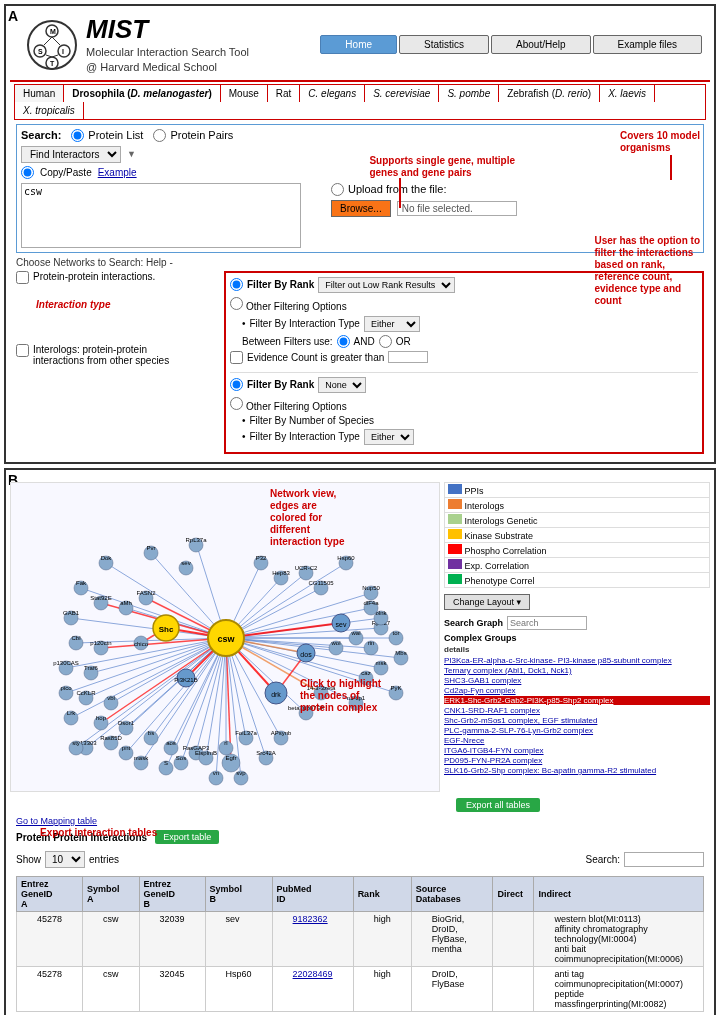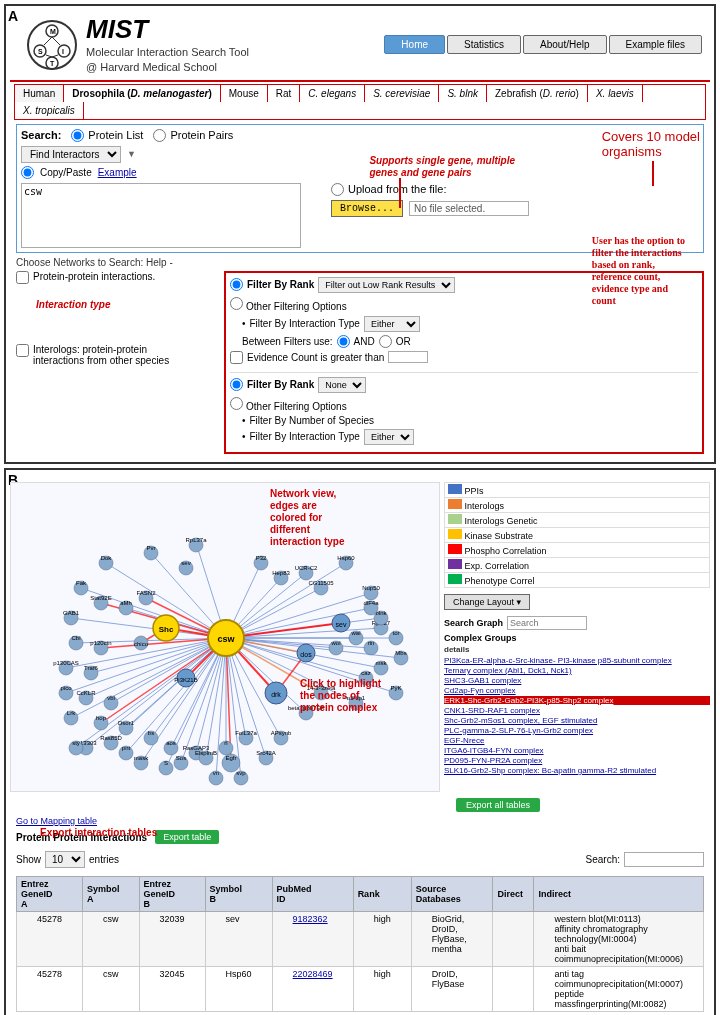--- a/index.html
+++ b/index.html
@@ -46,21 +46,21 @@
       font-size: 11px;
       color: #333;
       line-height: 1.4;
     }
     .nav-buttons {
       margin-left: auto;
       display: flex;
       gap: 2px;
     }
     .nav-btn {
-      padding: 3px 16px;
+      padding: 3px 24px;
       font-size: 10px;
       border: 1px solid #666;
       background: #e8e8e8;
       cursor: pointer;
       border-radius: 2px;
     }
     .nav-btn.active {
       background: #5b9bd5;
       color: #fff;
       border-color: #4a7fb5;
@@ -136,23 +136,22 @@
     }
     .browse-row {
       display: flex;
       align-items: center;
       gap: 6px;
     }
     .browse-btn {
       padding: 2px 8px;
       font-size: 10px;
       border: 1px solid #666;
-      background: #fde047;
+      background: #f97316;
       cursor: pointer;
-      font-family: Liberation Mono, monospace;
     }
     .file-info {
       font-size: 10px;
       color: #555;
       border: 1px solid #aaa;
       padding: 1px 4px;
       width: 120px;
     }
     
     
@@ -432,21 +431,21 @@
     </div>
   </div>
 
   <div class="organism-tabs">
     <div class="org-tab">Human</div>
     <div class="org-tab active-tab">Drosophila (<i>D. melanogaster</i>)</div>
     <div class="org-tab">Mouse</div>
     <div class="org-tab">Rat</div>
     <div class="org-tab"><i>C. elegans</i></div>
     <div class="org-tab"><i>S. cerevisiae</i></div>
-    <div class="org-tab"><i>S. blnk</i></div>
+    <div class="org-tab"><i>S. pombe</i></div>
     <div class="org-tab">Zebrafish (<i>D. rerio</i>)</div>
     <div class="org-tab"><i>X. laevis</i></div>
     <div class="org-tab"><i>X. tropicalis</i></div>
   </div>
 
   <div style="position:relative;">
 
     <div class="search-area">
       <div class="search-top">
         <span class="search-label">Search:</span>
@@ -479,26 +478,26 @@
           </div>
           <div class="browse-row">
             <button class="browse-btn">Browse...</button>
             <span class="file-info">No file selected.</span>
           </div>
         </div>
       </div>
     </div>
 
     <div style="position:absolute; top:30px; right:195px;">
-      <span style="color:#c00; font-weight:bold; font-size:10px;font-style:italic;">Supports single gene, multiple<br>genes and gene pairs</span>
+      <span style="color:#c00; font-weight:bold; font-size:10px;">Supports single gene, multiple<br>genes and gene pairs</span>
       <div style="border-left:2px solid #c00; height:30px; margin-left:30px;"></div>
     </div>
 
     <div style="position:absolute; top:5px; right:10px;">
-      <span style="color:#c00; font-weight:normal; font-size:13px;">Covers 10 model<br>organisms</span>
+      <span style="color:#c00; font-weight:bold; font-size:10px;">Covers 10 model<br>organisms</span>
       <div style="border-left:2px solid #c00; height:25px; margin-left:50px; margin-top:2px;"></div>
     </div>
 
     <div class="networks-section">
       <div class="networks-title">
         <span style="color:#333;">Choose Networks to Search: Help -</span>
       </div>
       <div class="networks-row">
 
         <div class="left-filters">
@@ -575,21 +574,21 @@
               <span style="font-size:10px;">Filter By Interaction Type</span>
               <select class="filter-select" style="font-size:9px;">
                 <option>Either</option>
               </select>
             </div>
           </div>
         </div>
       </div>
     </div>
 
-    <div style="position:absolute; top:110px; right:25px; max-width:180px;font-family:Liberation Serif, serif;">
+    <div style="position:absolute; top:110px; right:10px; max-width:180px;">
       <span style="color:#c00; font-weight:bold; font-size:10px;">User has the option to<br>filter the interactions<br>based on rank,<br>reference count,<br>evidence type and<br>count</span>
     </div>
   </div>
 </div>
 
 <div class="section-b">
   <span style="font-weight:bold; font-size:14px; position:absolute; top:2px; left:2px;">B</span>
 
   <div style="position:relative; margin-top:8px;">
     <div class="network-area">

